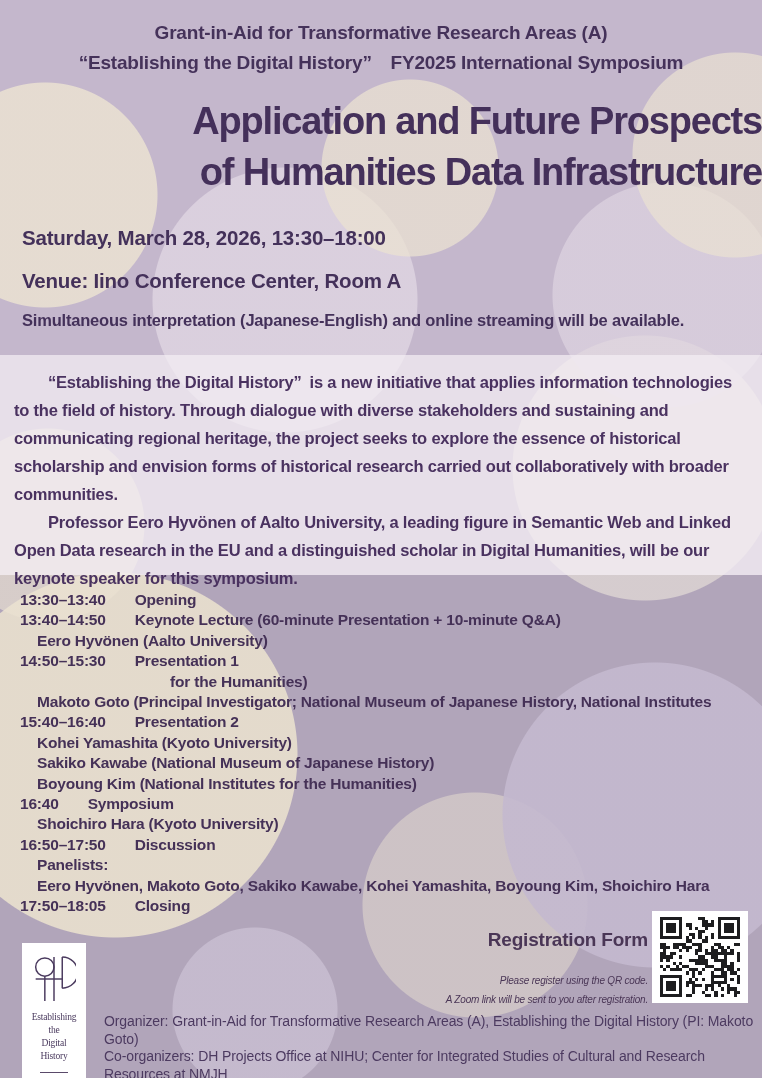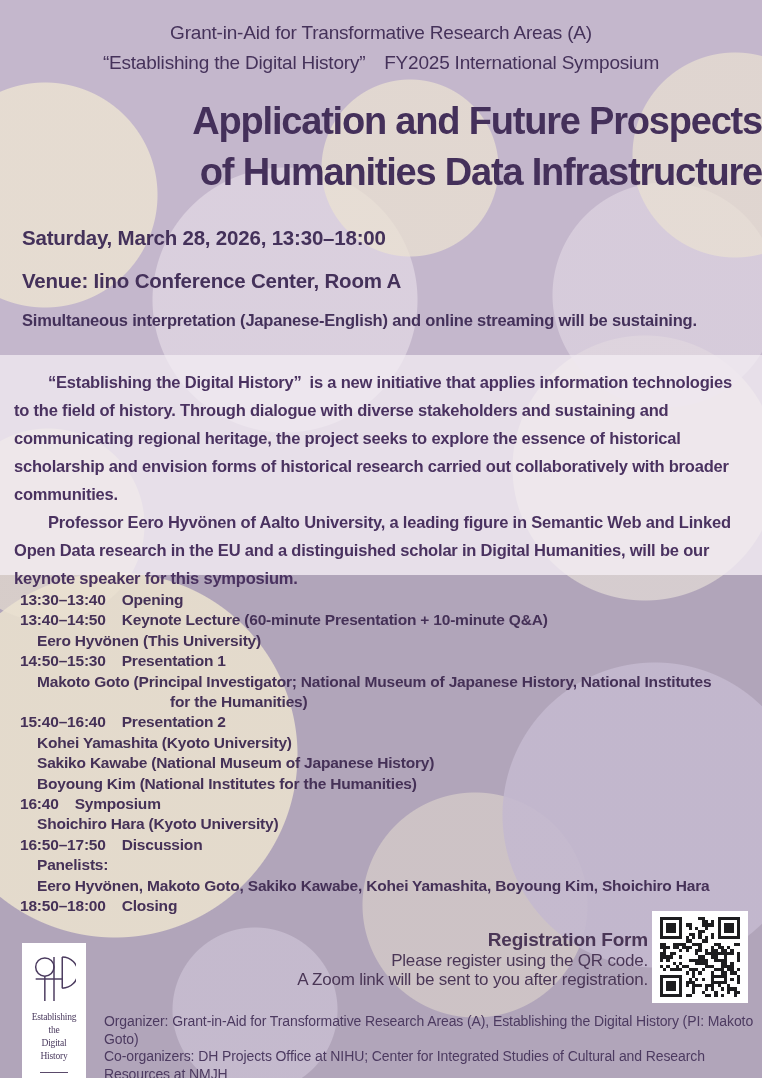--- a/index.html
+++ b/index.html
@@ -35,46 +35,46 @@
   }
 
   
   .intro-band {
     position: absolute;
     left: 0; right: 0; top: 355px; height: 220px;
     background: rgba(244,239,244,0.72);
   }
 
   .header-block { position: absolute; top: 18px; left: 0; right: 0; text-align: center; }
-  .header-line { font-size: 19px; font-weight: 400; line-height: 30px; color: #45325a; }
+  .header-line { font-size: 19px; font-weight: 700; line-height: 30px; color: #45325a; }
 
   .title-block { position: absolute; top: 96px; left: 0; right: 0; text-align: right; }
   .title-line { font-size: 38px; font-weight: bold; line-height: 51px; letter-spacing: -1.2px; color: #44305a; }
 
   .info-block { position: absolute; left: 22px; top: 218px; right: 22px; }
   .date-line  { font-size: 20.5px; font-weight: bold; margin-top: 8px; }
   .venue-line { font-size: 20.5px; font-weight: bold; line-height: 26px; }
   .venue-wrap { margin-top: 18px; }
   .note-line  { margin-top: 17px; font-size: 16.5px; font-weight: bold; }
 
   .intro-text {
     position: absolute; left: 14px; right: 28px; top: 368px;
     font-size: 16.5px; font-weight: bold; line-height: 28px;
     color: #4a3260;
   }
   .intro-text p { text-indent: 34px; }
 
   .schedule { position: absolute; left: 20px; right: 8px; top: 590px; font-size: 15.5px; font-weight: bold; line-height: 20.4px; color: #453157; }
-  .srow .time { margin-right: 16px; }
+  .srow .time { margin-right: 29px; }
   .srow.indent-1 { padding-left: 17px; }
   .srow.indent-2 { padding-left: 150px; }
 
   .registration { position: absolute; right: 114px; top: 929px; text-align: right; color: #4a3656; }
-  .registration .reg-title { font-size: 19px; font-weight: bold; margin-bottom: 0; }
-  .registration .reg-line  { font-size: 17px; line-height: 19px; }
+  .registration .reg-title { font-size: 19px; font-weight: bold; margin-bottom: 20px; }
+  .registration .reg-line  { font-size: 10px; line-height: 19px; font-style: italic; }
 
   .qr-card {
     position: absolute; right: 14px; top: 911px;
     width: 96px; height: 92px; background: #ffffff;
     display: flex; align-items: center; justify-content: center;
   }
   .qr-card svg { width: 80px; height: 80px; }
 
   .logo-card {
     position: absolute; left: 22px; top: 928px;
@@ -104,45 +104,45 @@
   <div class="title-block">
     <div class="title-line">Application and Future Prospects</div>
     <div class="title-line">of Humanities Data Infrastructure</div>
   </div>
 
   <div class="info-block">
     <div class="date-line">Saturday, March 28, 2026, 13:30–18:00</div>
     <div class="venue-wrap">
       <div class="venue-line">Venue: Iino Conference Center, Room A</div>
     </div>
-    <div class="note-line">Simultaneous interpretation (Japanese-English) and online streaming will be sustaining.</div>
+    <div class="note-line">Simultaneous interpretation (Japanese-English) and online streaming will be available.</div>
   </div>
 
   <div class="intro-text">
     <p>“Establishing the Digital History” is a new initiative that applies information technologies to the field of history. Through dialogue with diverse stakeholders and sustaining and communicating regional heritage, the project seeks to explore the essence of historical scholarship and envision forms of historical research carried out collaboratively with broader communities.</p>
     <p>Professor Eero Hyvönen of Aalto University, a leading figure in Semantic Web and Linked Open Data research in the EU and a distinguished scholar in Digital Humanities, will be our keynote speaker for this symposium.</p>
   </div>
 
   <div class="schedule">
     <div class="srow indent-0"><span class="time">13:30–13:40</span><span>Opening</span></div>
     <div class="srow indent-0"><span class="time">13:40–14:50</span><span>Keynote Lecture (60-minute Presentation + 10-minute Q&amp;A)</span></div>
-    <div class="srow indent-1"><span>Eero Hyvönen (This University)</span></div>
+    <div class="srow indent-1"><span>Eero Hyvönen (Aalto University)</span></div>
     <div class="srow indent-0"><span class="time">14:50–15:30</span><span>Presentation 1</span></div>
+    <div class="srow indent-2"><span>for the Humanities)</span></div>
     <div class="srow indent-1"><span>Makoto Goto (Principal Investigator; National Museum of Japanese History, National Institutes</span></div>
-    <div class="srow indent-2"><span>for the Humanities)</span></div>
     <div class="srow indent-0"><span class="time">15:40–16:40</span><span>Presentation 2</span></div>
     <div class="srow indent-1"><span>Kohei Yamashita (Kyoto University)</span></div>
     <div class="srow indent-1"><span>Sakiko Kawabe (National Museum of Japanese History)</span></div>
     <div class="srow indent-1"><span>Boyoung Kim (National Institutes for the Humanities)</span></div>
     <div class="srow indent-0"><span class="time">16:40</span><span>Symposium</span></div>
     <div class="srow indent-1"><span>Shoichiro Hara (Kyoto University)</span></div>
     <div class="srow indent-0"><span class="time">16:50–17:50</span><span>Discussion</span></div>
     <div class="srow indent-1"><span>Panelists:</span></div>
     <div class="srow indent-1"><span>Eero Hyvönen, Makoto Goto, Sakiko Kawabe, Kohei Yamashita, Boyoung Kim, Shoichiro Hara</span></div>
-    <div class="srow indent-0"><span class="time">18:50–18:00</span><span>Closing</span></div>
+    <div class="srow indent-0"><span class="time">17:50–18:05</span><span>Closing</span></div>
   </div>
 
   <div class="registration">
     <div class="reg-title">Registration Form</div>
     <div class="reg-line">Please register using the QR code.</div>
     <div class="reg-line">A Zoom link will be sent to you after registration.</div>
   </div>
 
   <div class="qr-card">
     <svg viewBox="0 0 25 25" shape-rendering="crispEdges">

